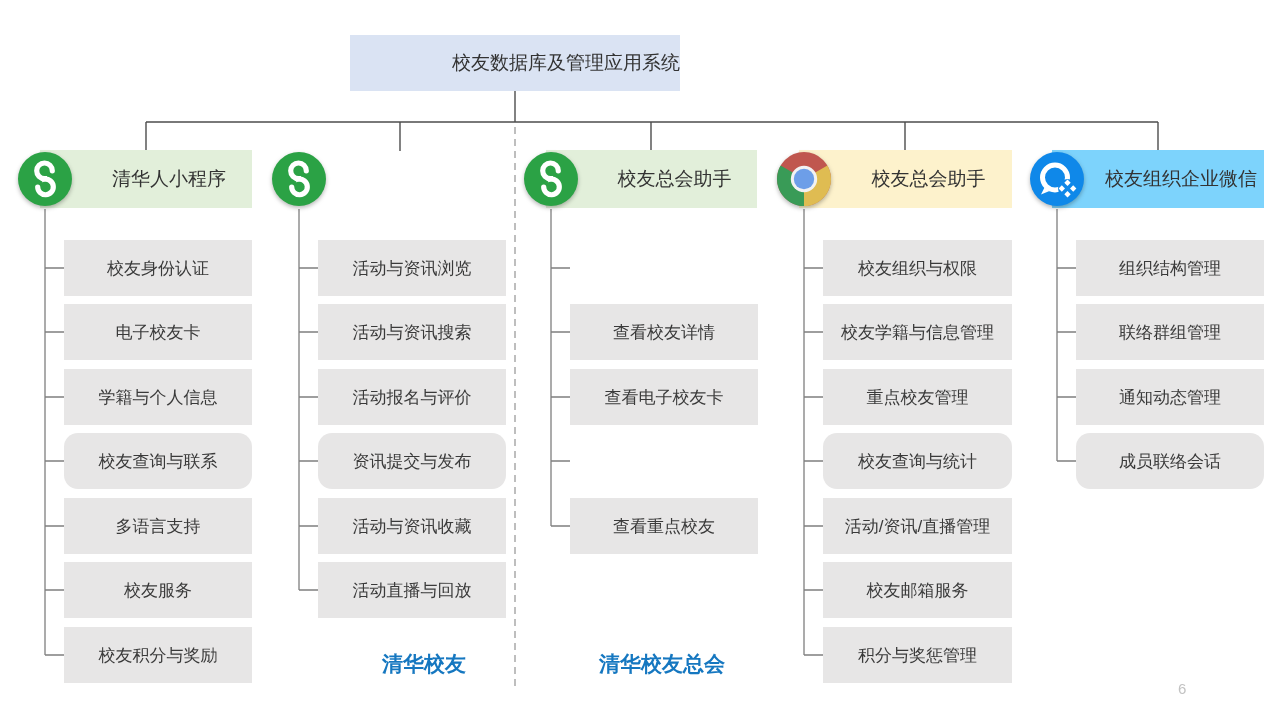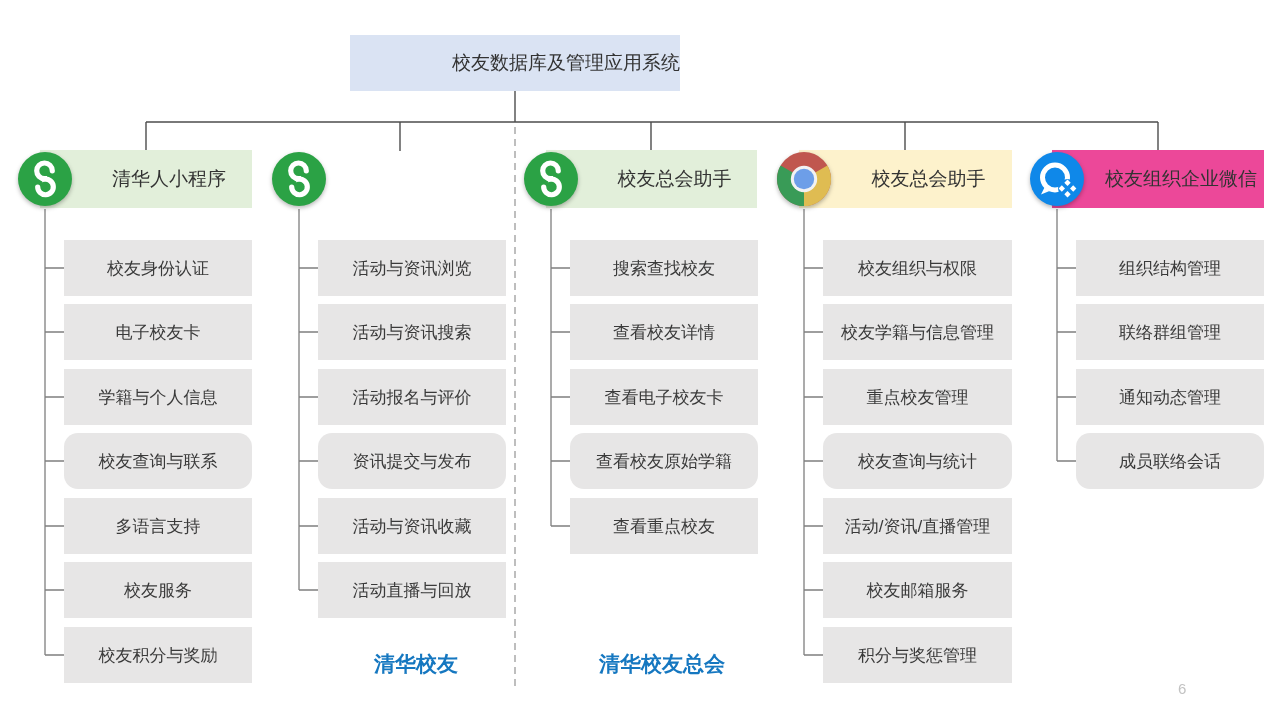--- a/index.html
+++ b/index.html
@@ -5,33 +5,33 @@
   html,body{margin:0;padding:0;}
   .stage{position:relative;width:1280px;height:720px;background:#ffffff;overflow:hidden;
          font-family:"Liberation Sans","DejaVu Sans",sans-serif;color:#3a3a3a;}
   .lines{position:absolute;left:0;top:0;pointer-events:none;}
   .root-box{position:absolute;left:350px;top:35px;width:330px;height:56px;background:#dae3f3;
             display:flex;align-items:center;justify-content:flex-end;font-size:19px;color:#333;}
   .hdr{position:absolute;top:150px;height:58px;display:flex;align-items:center;justify-content:center;
        font-size:19px;color:#333;box-sizing:border-box;padding-left:46px;}
   .hdr.green{background:#e2efda;}
   .hdr.yellow{background:#fdf2cc;}
-  .hdr.blue{background:#ec4899;}
+  .hdr.blue{background:#7dd3fc;}
   .badge{position:absolute;top:151px;width:56px;height:56px;filter:drop-shadow(0 2px 2px rgba(0,0,0,.28));}
   .box{position:absolute;height:56px;background:#e7e6e6;display:flex;align-items:center;
        justify-content:center;font-size:17px;color:#3a3a3a;text-align:left;}
   .c1{left:64px;width:188px;}   .c1h{left:40px;width:212px;}   .c1b{left:17px;}
   .c2{left:318px;width:188px;}  .c2h{left:294px;width:212px;}  .c2b{left:271px;}
   .c3{left:570px;width:188px;}  .c3h{left:546px;width:211px;}  .c3b{left:523px;}
   .c4{left:823px;width:189px;}  .c4h{left:799px;width:213px;}  .c4b{left:776px;}
   .c5{left:1076px;width:188px;} .c5h{left:1052px;width:212px;} .c5b{left:1029px;}
   .r0{top:240px;} .r1{top:304px;font-family:Liberation Serif, serif;} .r2{top:369px;} .r3{top:433px;border-radius:14px;} .r4{top:498px;} .r5{top:562px;} .r6{top:627px;}
   .footer-label{position:absolute;top:648px;height:32px;display:flex;align-items:center;justify-content:center;
                 font-size:21px;font-weight:bold;color:#1577c0;}
-  .f1{left:322px;width:188px;} .f2{left:546px;width:232px;}
+  .f1{left:330px;width:188px;} .f2{left:546px;width:232px;}
   .page-num{position:absolute;left:1178px;top:680px;font-size:15px;color:#c2c2c2;}
   .defs{position:absolute;width:0;height:0;overflow:hidden;}
 </style>
 </head>
 <body>
 
 <svg class="defs" aria-hidden="true">
   <defs>
     <symbol id="mp-icon" viewBox="0 0 56 56">
       <circle cx="28" cy="28" r="27" fill="#2ba245"></circle>
@@ -103,24 +103,22 @@
   <div class="box c2 r4">活动与资讯收藏</div>
   <div class="box c2 r5">活动直播与回放</div>
   <div class="footer-label f1">清华校友</div>
 
   <div class="hdr green c3h">
     <span>校友总会助手</span>
   </div>
   <svg class="badge c3b">
       <use href="#mp-icon"></use>
     </svg>
-  <div class="box c3 r0">搜索查找校友</div>
   <div class="box c3 r1">查看校友详情</div>
   <div class="box c3 r2">查看电子校友卡</div>
-  <div class="box c3 r3">查看校友原始学籍</div>
   <div class="box c3 r4">查看重点校友</div>
   <div class="footer-label f2">清华校友总会</div>
 
   <div class="hdr yellow c4h">
     <span>校友总会助手</span>
   </div>
   <svg class="badge c4b">
       <use href="#cr-icon"></use>
     </svg>
   <div class="box c4 r0">校友组织与权限</div>

